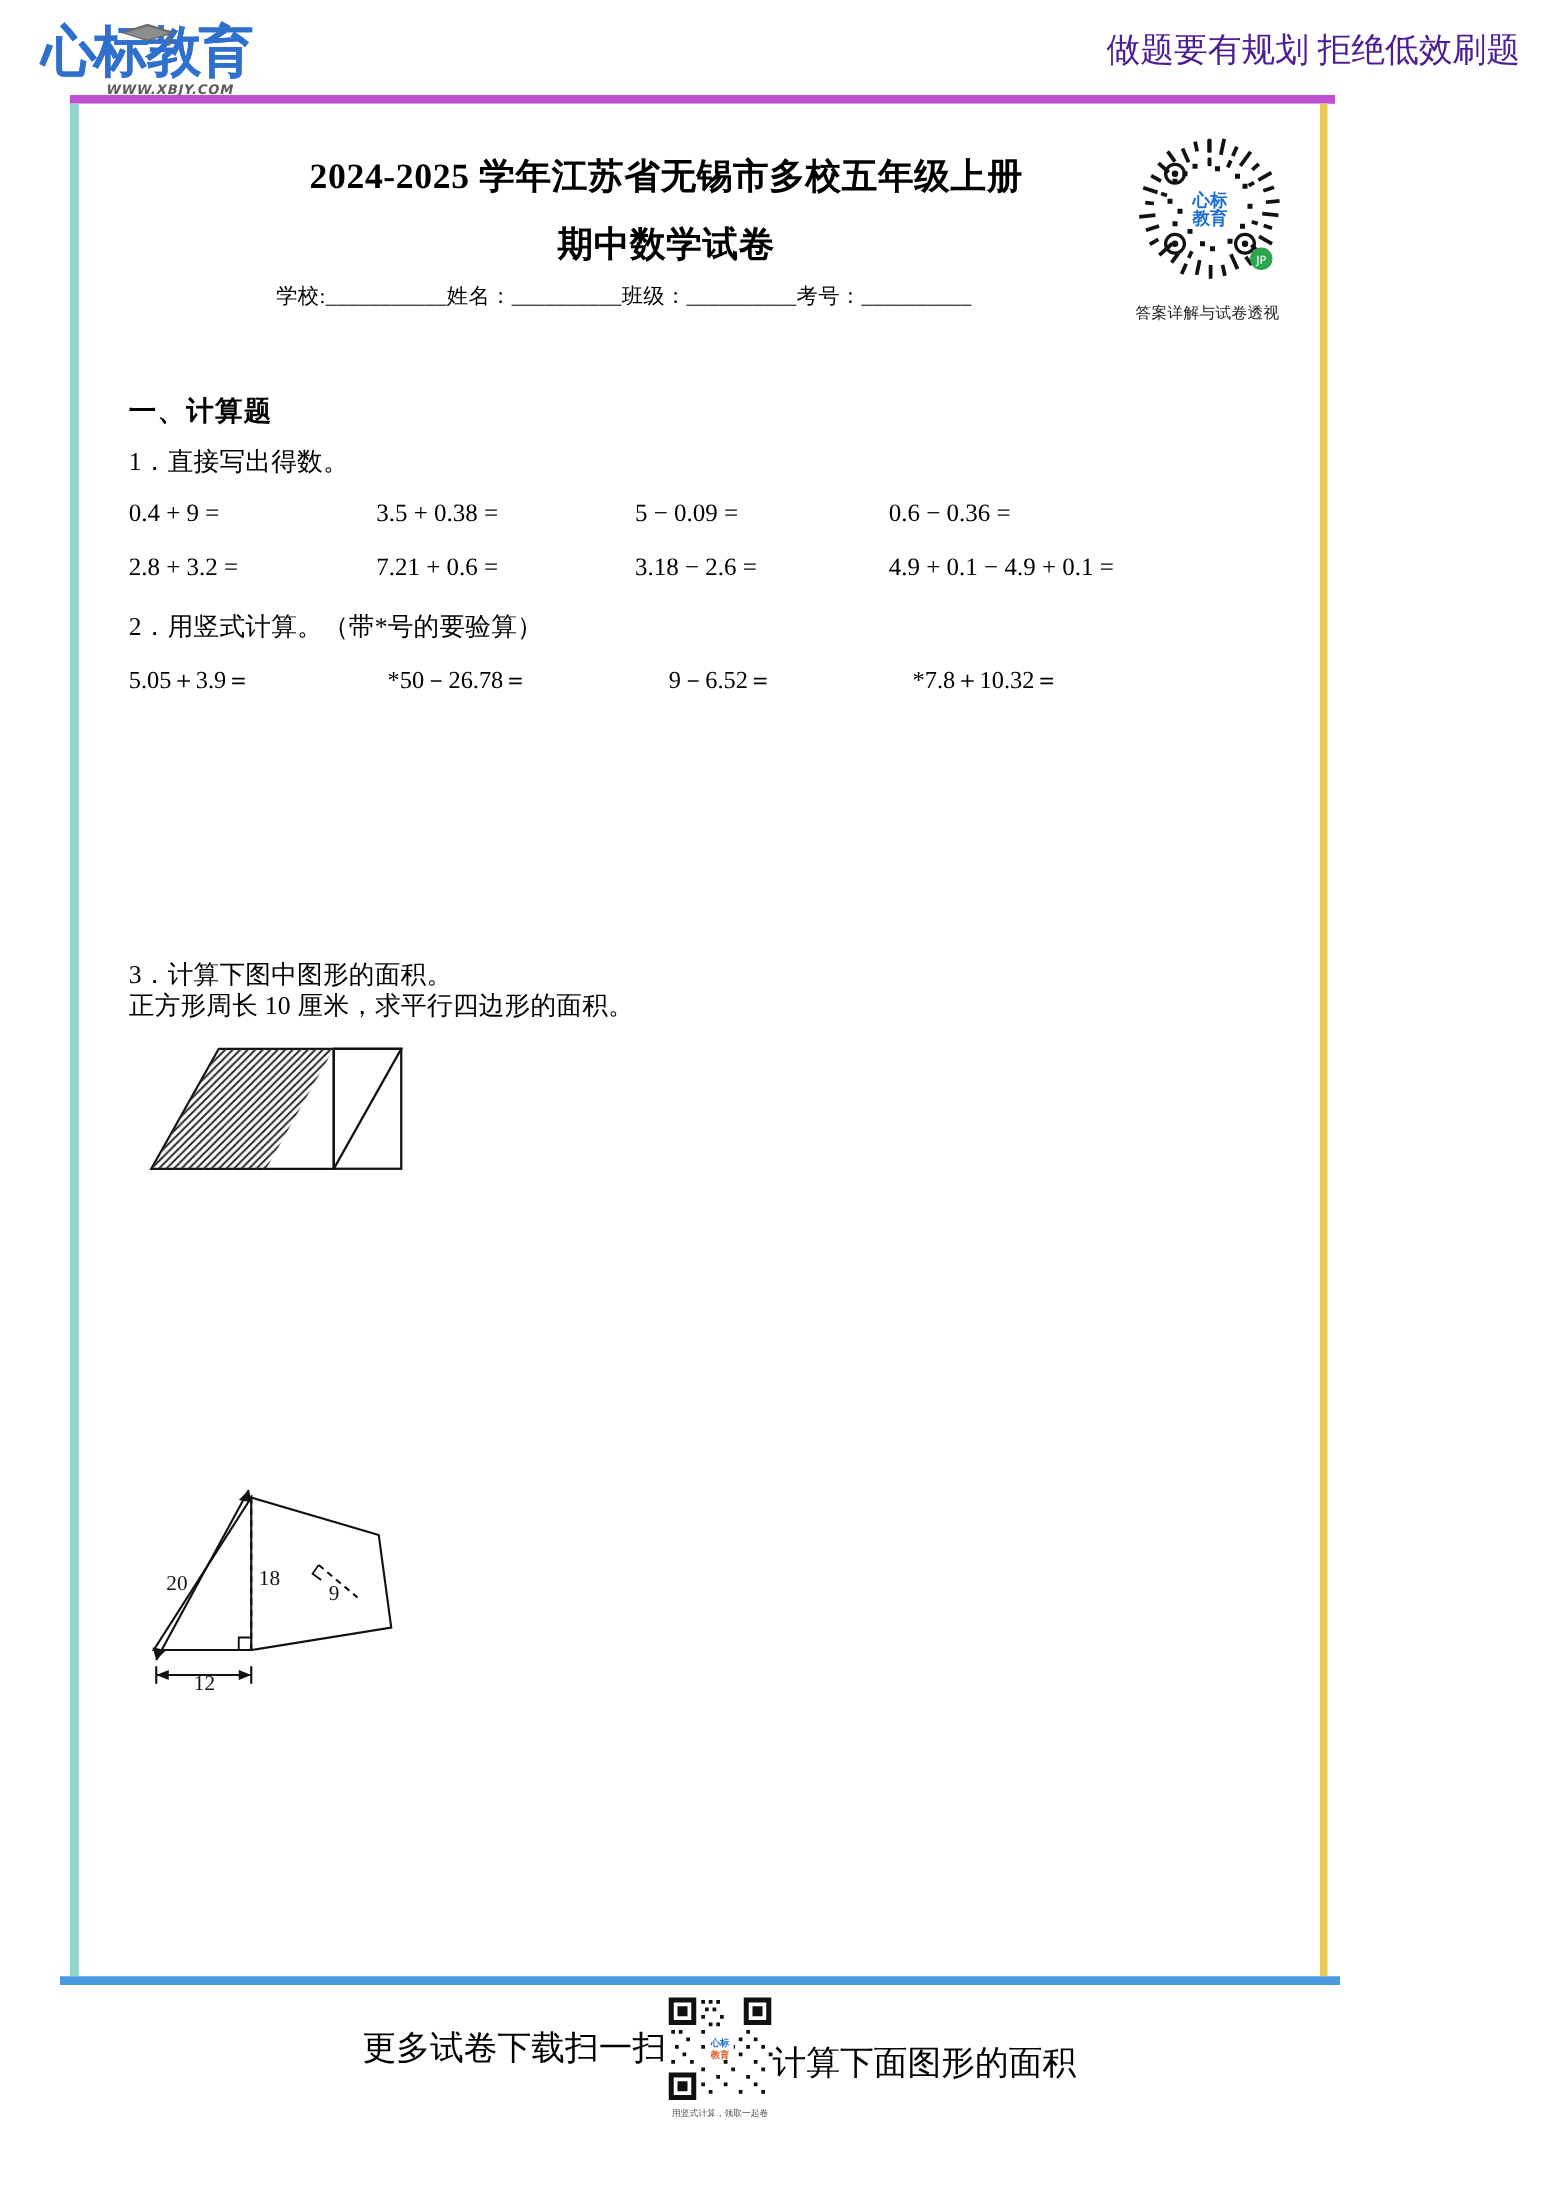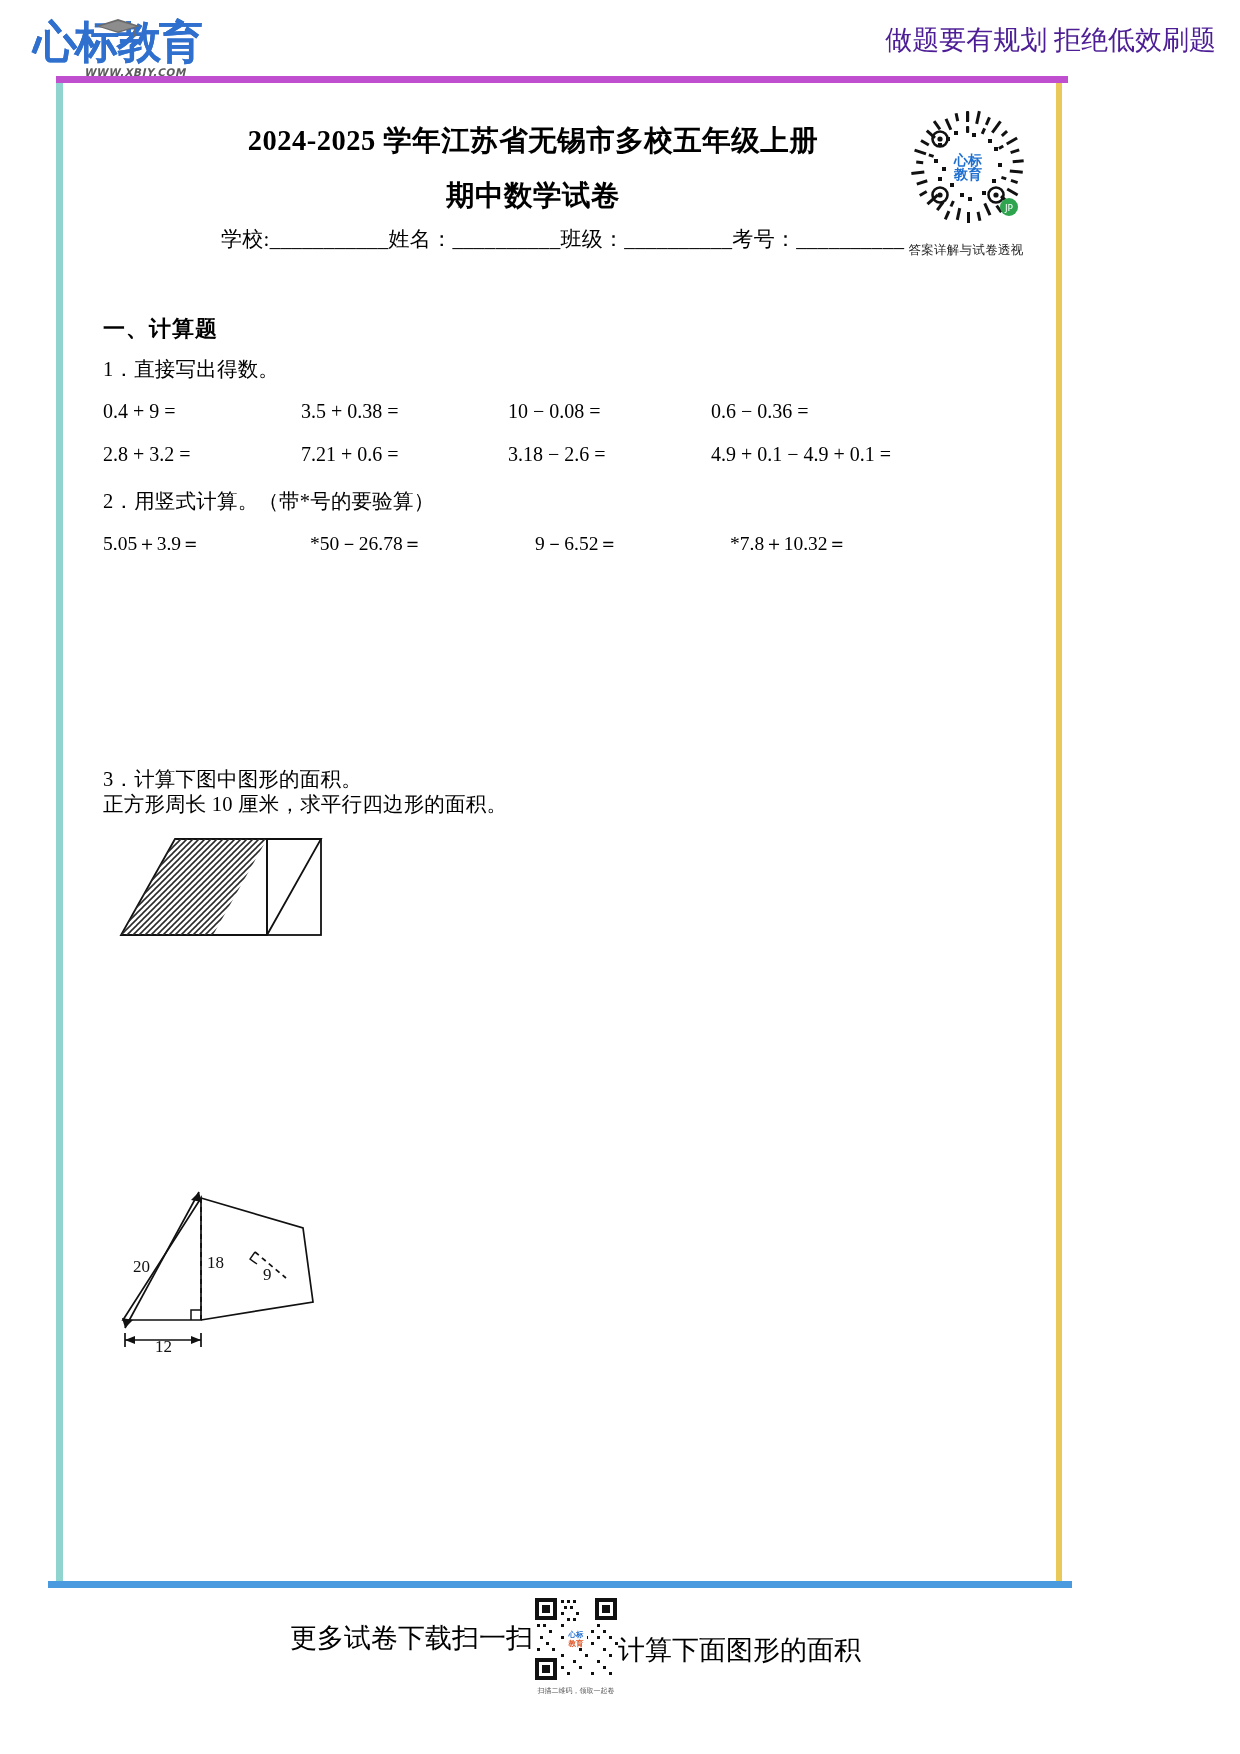--- a/index.html
+++ b/index.html
@@ -64,21 +64,21 @@
   }
   .title1,.title2{
     text-align:center;font-weight:bold;
     font-family:"Liberation Serif","DejaVu Serif",serif;
     color:#000;
   }
   .title1{position:absolute;left:90px;top:32px;width:760px;font-size:28.5px;letter-spacing:.5px;}
   .title2{position:absolute;left:90px;top:87px;width:760px;font-size:28.5px;letter-spacing:.5px;}
   .info-line{
     position:absolute;left:158px;top:135px;width:740px;
-    font-size:21px;white-space:nowrap;letter-spacing:.3px;
+    font-size:17px;white-space:nowrap;letter-spacing:.3px;
   }
   
   .qr-top{
     position:absolute;left:845px;top:17px;width:120px;height:120px;
   }
   .qr-caption{
     position:absolute;left:828px;top:152px;width:150px;text-align:center;
     font-family:"DejaVu Sans","Liberation Sans",sans-serif;
     font-size:12.5px;color:#222;letter-spacing:.3px;
   }
@@ -282,21 +282,21 @@
   </svg>
   <div class="qr-caption">答案详解与试卷透视</div>
 
   <div class="sec-head" style="left:40px;top:224px;">一、计算题</div>
 
   <div class="q" style="left:40px;top:265px;">1．直接写出得数。</div>
 
   <div class="calc-row" style="left:40px;top:310px;">
     <span style="left:0px;">0.4 + 9 =</span>
     <span style="left:198px;">3.5 + 0.38 =</span>
-    <span style="left:405px;">10 − 0.08 =</span>
+    <span style="left:405px;">5 − 0.09 =</span>
     <span style="left:608px;">0.6 − 0.36 =</span>
   </div>
 
   <div class="calc-row" style="left:40px;top:353px;">
     <span style="left:0px;">2.8 + 3.2 =</span>
     <span style="left:198px;">7.21 + 0.6 =</span>
     <span style="left:405px;">3.18 − 2.6 =</span>
     <span style="left:608px;">4.9 + 0.1 − 4.9 + 0.1 =</span>
   </div>
 
@@ -419,16 +419,16 @@
         <rect x="60" y="48" width="3" height="3"></rect>
       <rect x="78" y="78" width="3" height="3"></rect>
         <rect x="84" y="48" width="3" height="3"></rect>
     </g>
     <g>
       <rect x="34" y="34" width="22" height="20" fill="#fff"></rect>
       <text x="45" y="43" font-family="DejaVu Sans, sans-serif" font-size="7.5" font-weight="bold" fill="#1f6fd0" text-anchor="middle">心标</text>
       <text x="45" y="52" font-family="DejaVu Sans, sans-serif" font-size="7.5" font-weight="bold" fill="#e05a2b" text-anchor="middle">教育</text>
     </g>
   </svg>
-  <div class="footer-qr-cap">扫描二维码，领取一起卷</div>
+  <div class="footer-qr-cap">用竖式计算，领取一起卷</div>
 
   <div class="footer-right">计算下面图形的面积</div>
 </div>
 
 </body></html>

